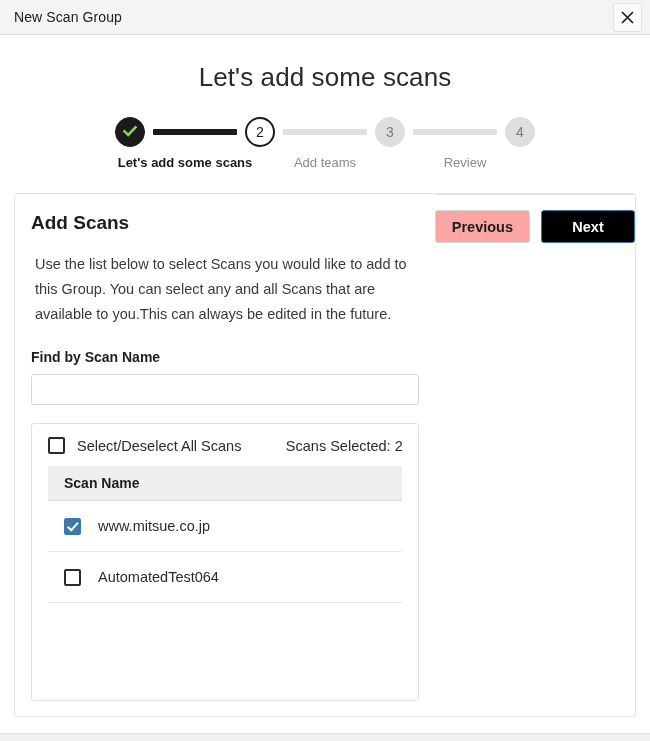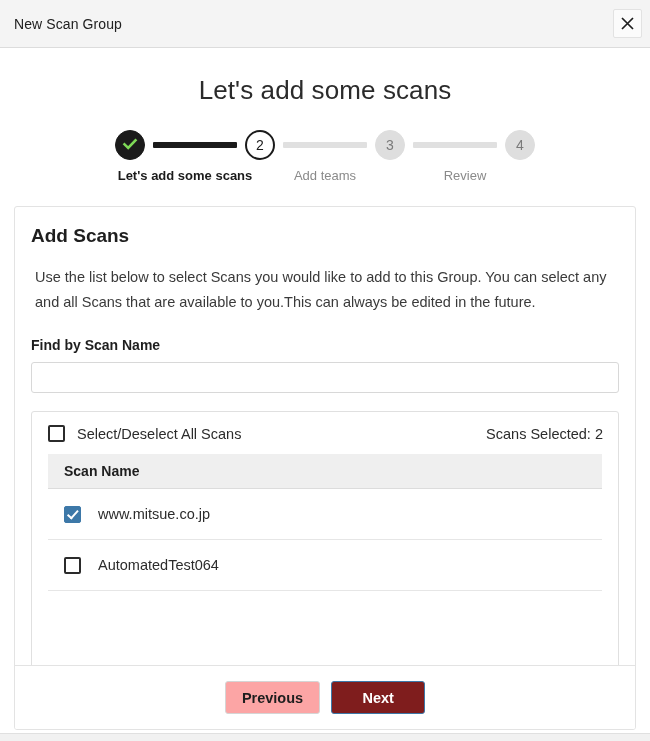--- a/index.html
+++ b/index.html
@@ -11,21 +11,21 @@
     height: 741px;
     background: #ffffff;
     font-family: "Liberation Sans", sans-serif;
     color: #222222;
     overflow: hidden;
     position: relative;
   }
 
   
   .titlebar {
-    height: 48px;
+    height: 35px;
     background: #f4f4f4;
     border-bottom: 1px solid #dcdcdc;
     display: flex;
     align-items: center;
     justify-content: space-between;
     padding: 0 8px 0 14px;
     box-sizing: border-box;
   }
   .titlebar-title {
     font-size: 14px;
@@ -126,21 +126,21 @@
 
   
   .card {
     margin: 22px 14px 0 14px;
     border: 1px solid #e3e3e3;
     border-radius: 3px;
     background: #ffffff;
     box-sizing: border-box;
     height: 524px;
     display: flex;
-    flex-direction: column;
+    flex-direction: row;
     overflow: hidden;
   }
   .card-body {
     padding: 18px 16px 0 16px;
     flex: 1 1 auto;
     overflow: hidden;
   }
   .card-title {
     font-size: 19px;
     font-weight: bold;
@@ -281,21 +281,21 @@
     cursor: pointer;
     box-sizing: border-box;
     padding: 0 16px;
   }
   .btn-secondary {
     background: #fca5a5;
     border: 1px solid #d5d5d5;
     color: #1e1e1e;
   }
   .btn-primary {
-    background: #7f1d1d;
+    background: #000000;
     border: 1px solid #3d78a8;
     color: #ffffff;
   }
 
   .bottom-strip {
     position: absolute;
     left: 0;
     bottom: 0;
     width: 650px;
     height: 8px;

